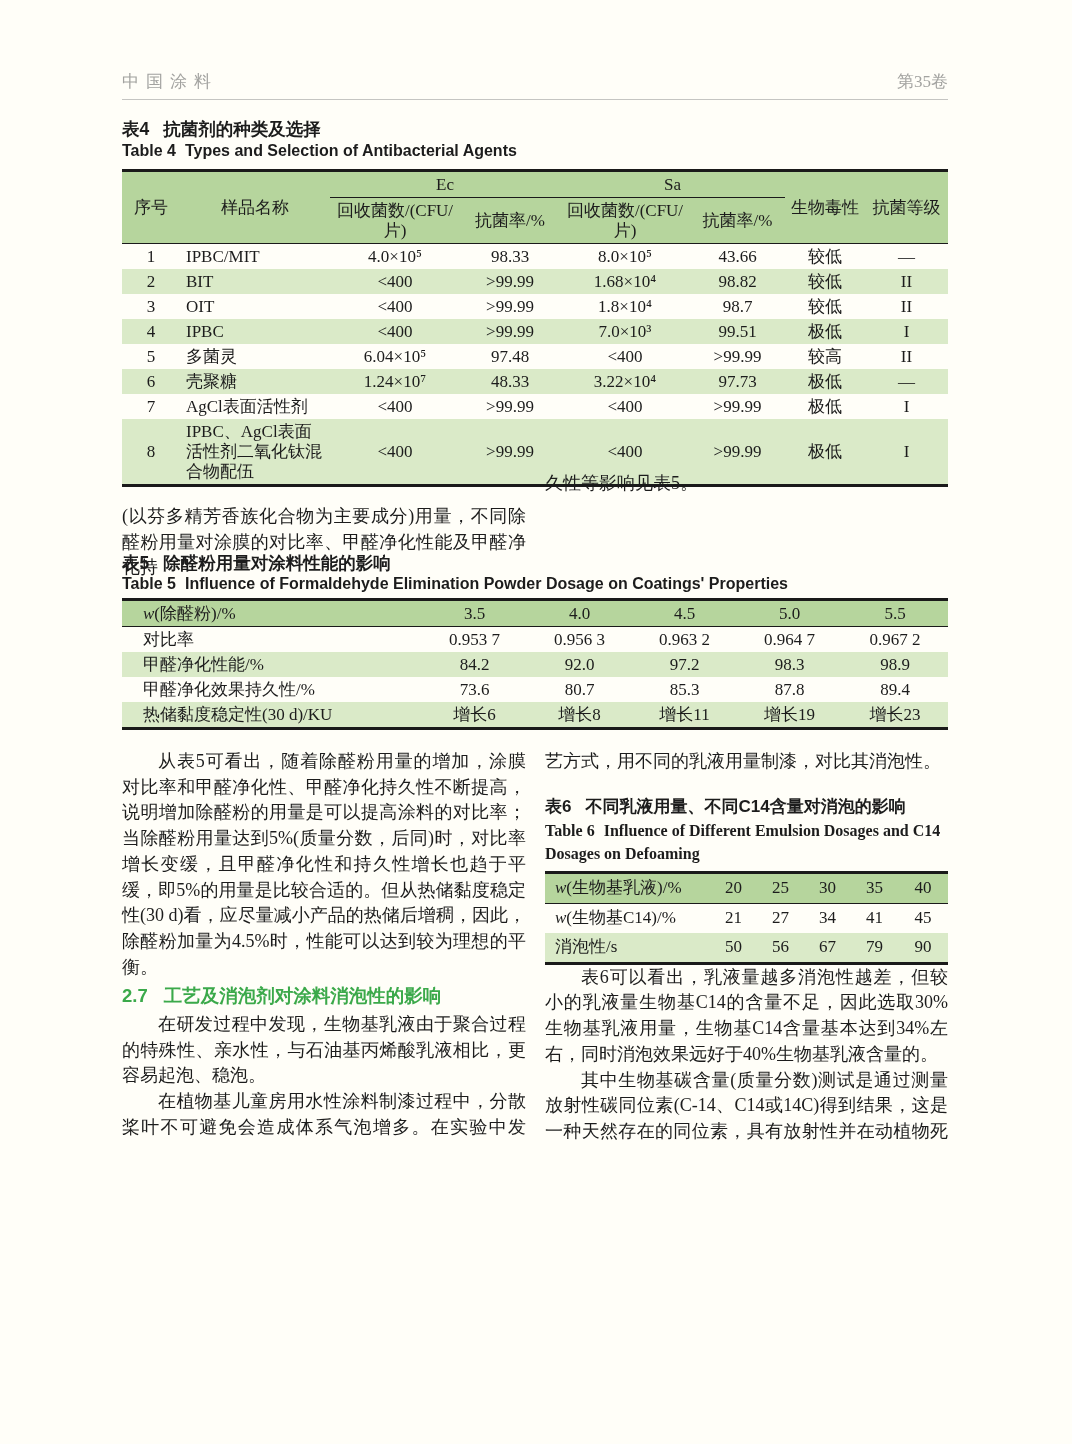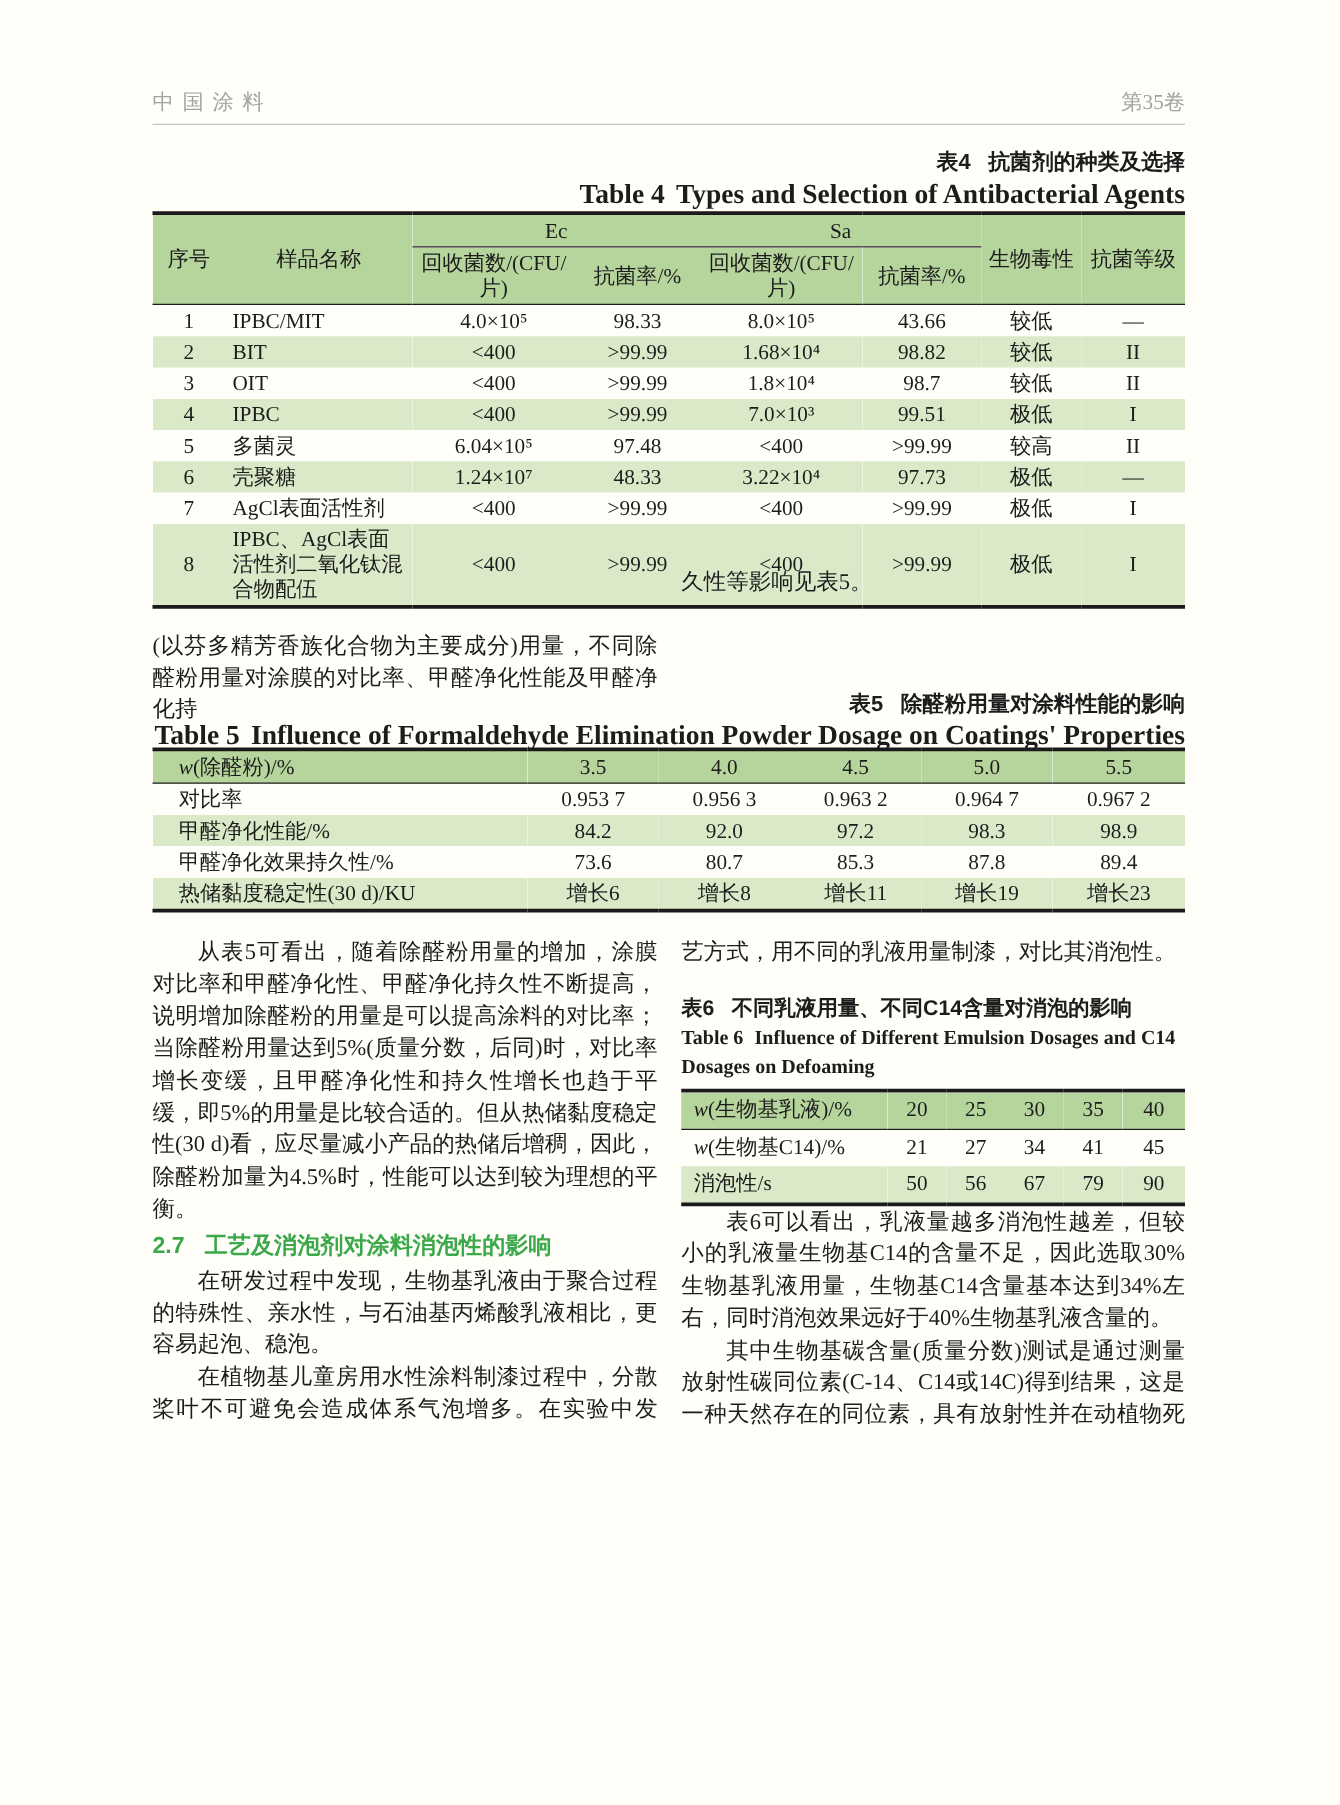--- a/index.html
+++ b/index.html
@@ -7,23 +7,23 @@
         font-family:"Liberation Serif","DejaVu Serif",serif;color:#1c1c1c;overflow:hidden;}
   .abs{position:absolute;}
 
   
   .runhead{top:70px;left:122px;width:826px;display:flex;justify-content:space-between;
            color:#a3a3a0;font-size:17px;}
   .rh-left{letter-spacing:7px;}
   .headrule{top:99px;left:122px;width:826px;height:1px;background:#c5c5c2;}
 
   
-  .cap{left:122px;width:826px;text-align:right;}
+  .cap{left:122px;width:826px;text-align:left;}
   .cap-cn{font-family:"Liberation Sans",sans-serif;font-weight:bold;font-size:17.5px;}
-  .cap-en{font-family:Liberation Serif, serif;font-weight:bold;font-size:22px;}
+  .cap-en{font-family:Liberation Sans, sans-serif;font-weight:bold;font-size:16px;}
   .cap-label{margin-right:14px;}
   .cap-label-en{margin-right:9px;}
 
   
   .tbl{border-collapse:collapse;table-layout:fixed;width:826px;font-size:17px;
        border-top:3px solid #1a1a1a;border-bottom:3px solid #1a1a1a;}
   .tbl th,.tbl td{text-align:center;vertical-align:middle;padding:2.5px 2px;line-height:20px;
        font-weight:normal;overflow:hidden;}
   .t4{top:169px;left:122px;}
   .t4 thead th{background:var(--hdr-green,#B6D59D);}
@@ -39,21 +39,21 @@
   .t6 tbody tr:nth-child(odd):not(:first-child){background:var(--row-green,#DAEAC8);}
   .t5 td.lbl{text-align:left;padding-left:21px;}
   .t6 td{padding:4.5px 2px;}
   .t6 td.lbl{text-align:left;padding-left:10px;}
 
   
   .coltext{font-size:18px;line-height:25.7px;text-align:justify;}
   .coltext p{margin:0;text-indent:2em;}
   .coltext p.noind{text-indent:0;}
   .bridge-l{top:479px;left:122px;width:404px;margin-top:25px;}
-  .bridge-r{top:453px;left:545px;width:403px;}
+  .bridge-r{top:471px;left:545px;width:403px;}
   .leftcol{top:749px;left:122px;width:404px;}
   .rightcol{top:749px;left:545px;width:403px;}
   .sec-head{font-family:"Liberation Sans",sans-serif;font-weight:bold;font-size:18.5px;
             color:var(--sec-green,#3BA94A);margin:3px 0 3px 0;text-align:left;}
   .sec-num{margin-right:16px;}
   .t6caps{text-align:left;margin-top:19px;}
   .t6cap-cn{font-family:"Liberation Sans",sans-serif;font-weight:bold;font-size:17px;line-height:25px;}
   .t6cap-en{font-family:"Liberation Serif",serif;font-weight:bold;font-size:16px;line-height:23px;}
   .after-t6{margin-top:7px;}
 

